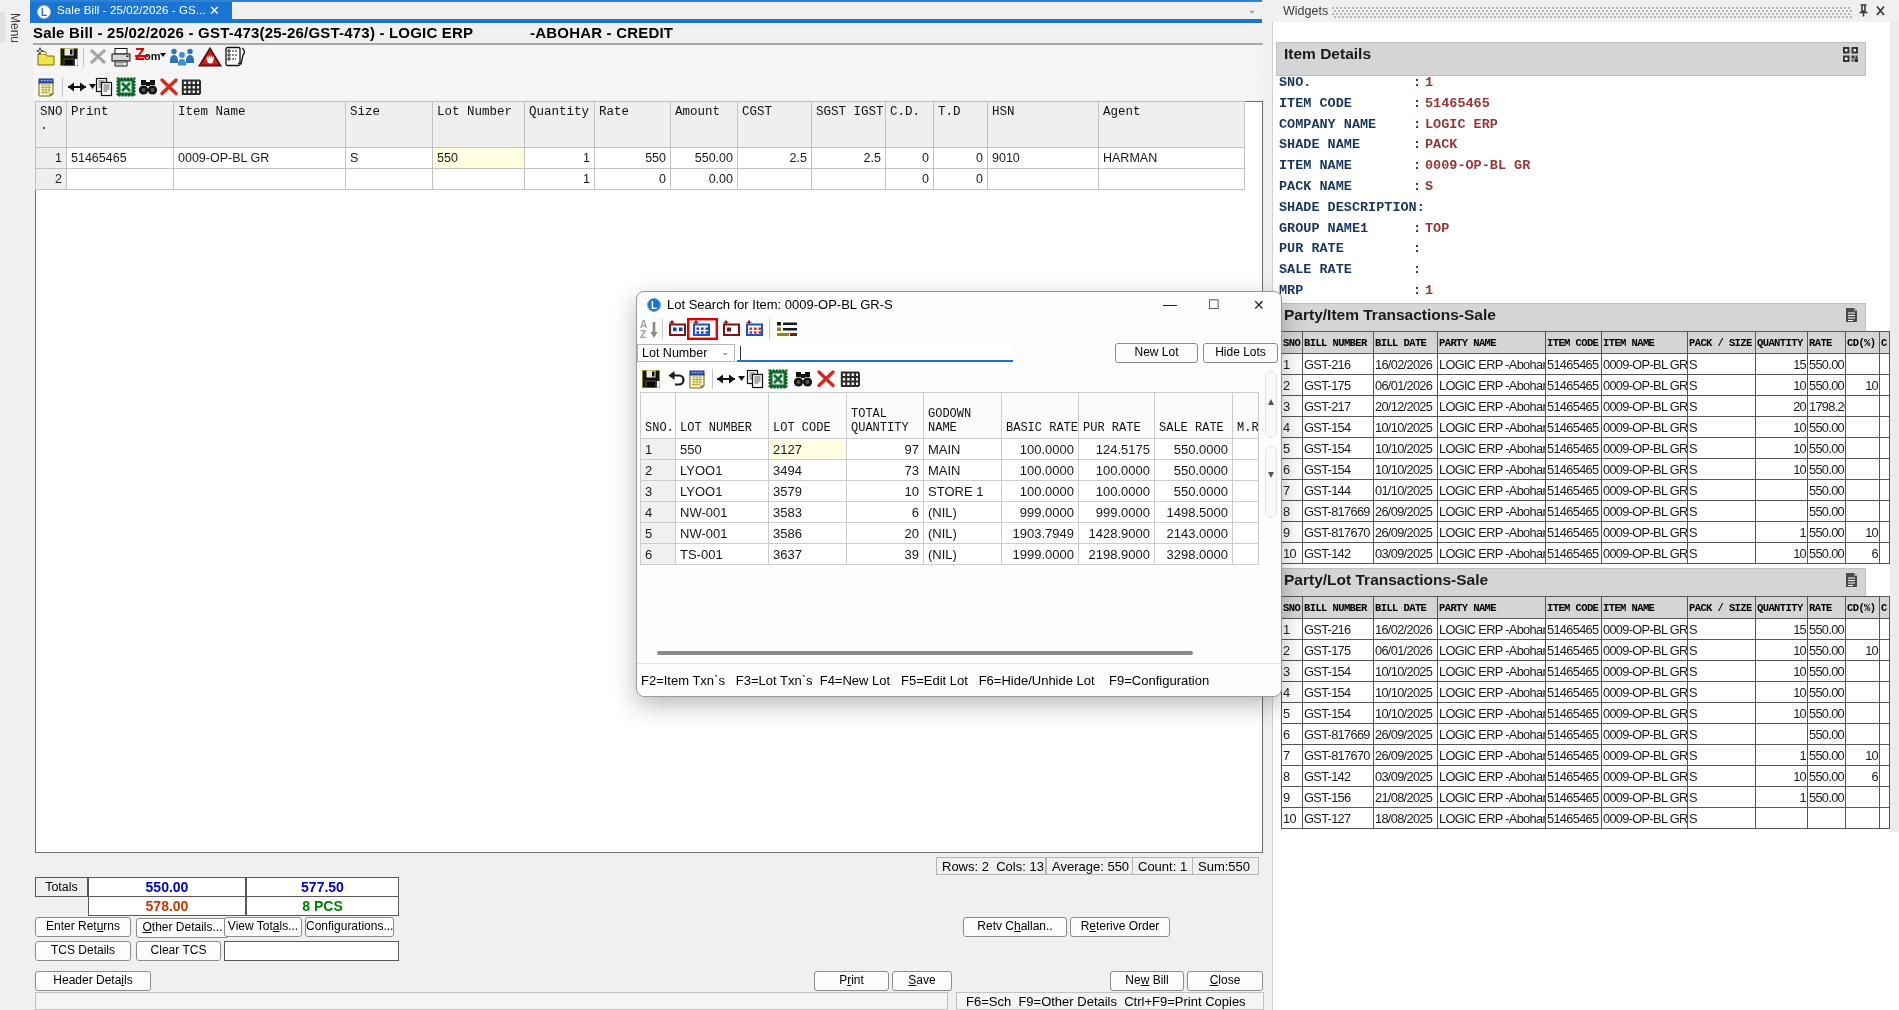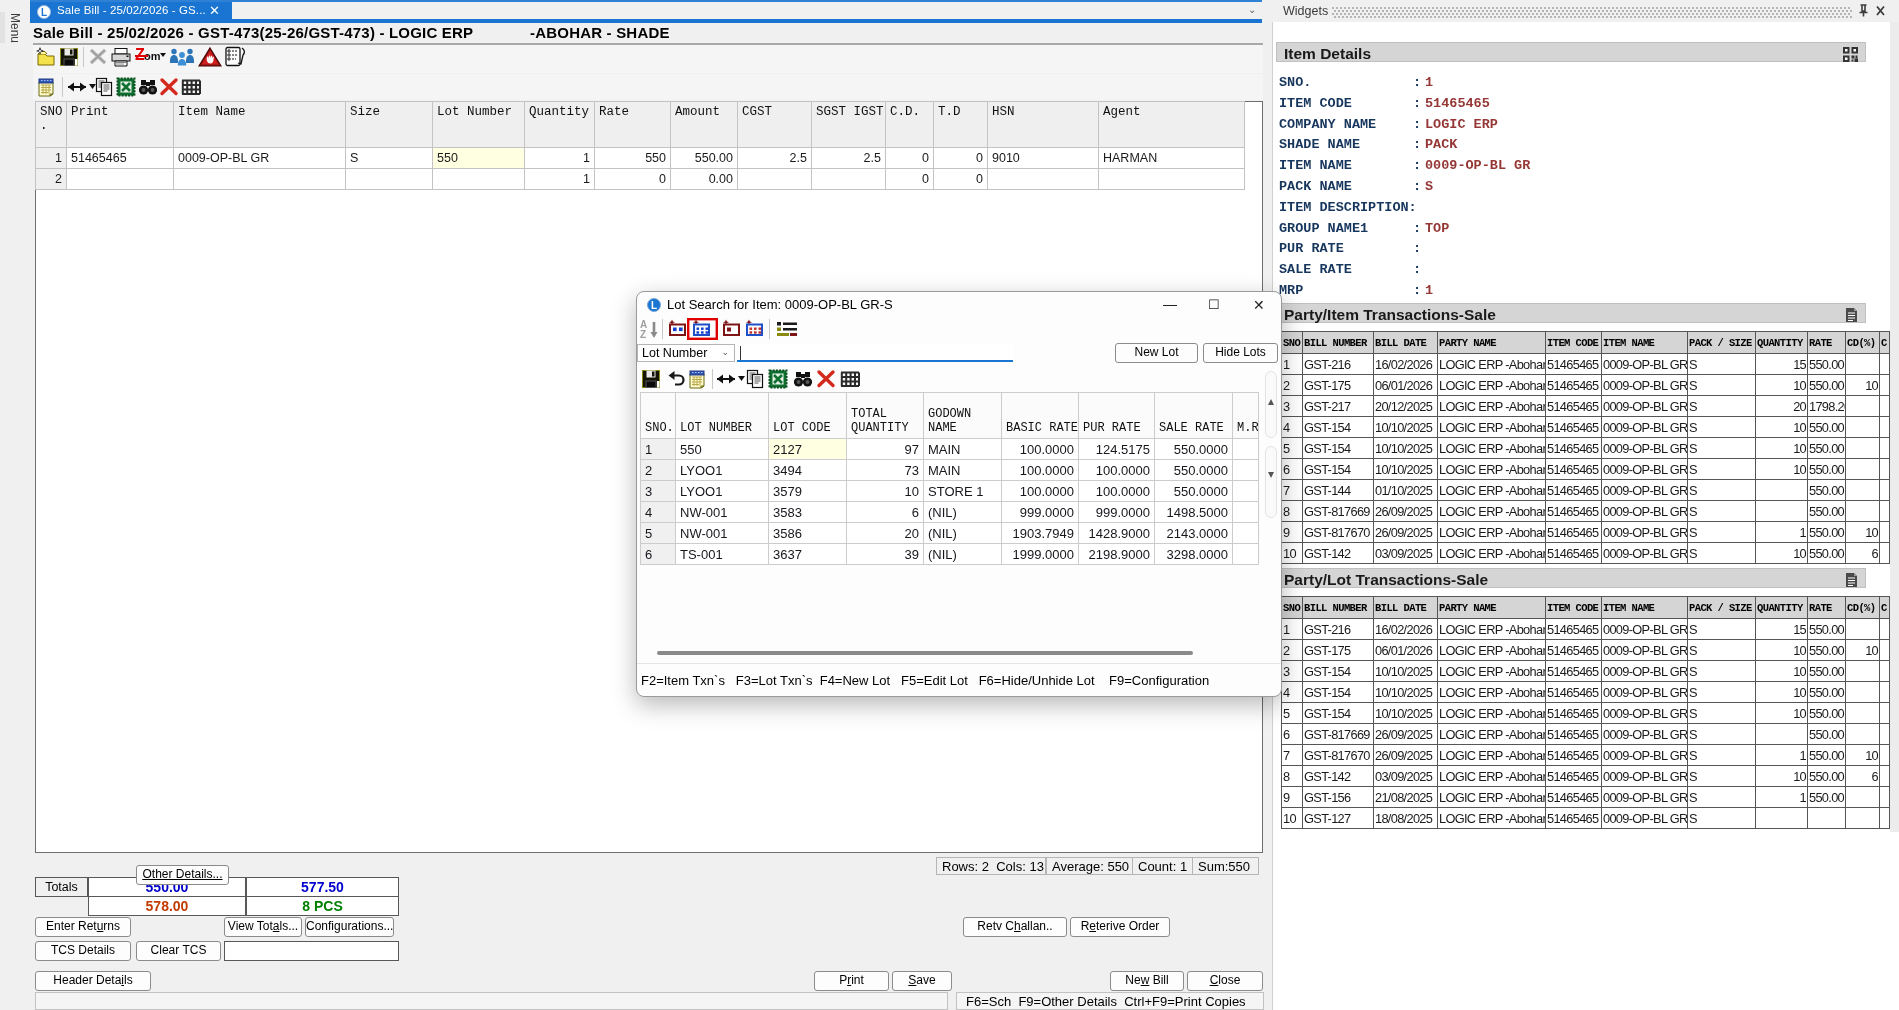--- a/index.html
+++ b/index.html
@@ -13,21 +13,21 @@
   #maingrid td, #maingrid th { border:1px solid #c3c3c3; font-size:12.5px; padding:0 4px; }
   #maingrid th { background:#efefef; font-family:"Liberation Mono", monospace; font-weight:normal; text-align:left; vertical-align:top; padding-top:3px; color:#111; }
   #maingrid td { background:#fff; color:#1a1a1a; height:21px; }
   #maingrid td.sno { background:#efefef; text-align:right; }
   .r { text-align:right; }
 
   
   .btn { position:absolute; background:#fdfdfd; border:1px solid #8b8b8b; border-radius:3px; font-size:12px; color:#000; text-align:center; line-height:17px; white-space:nowrap; }
 
   
-  .wbar { position:absolute; left:1276px; width:590px; height:20px; background:#d5d5d5; border:1px solid #c0c0c0; font-size:15.5px; font-weight:bold; color:#1a1a1a; padding-left:7px; line-height:21px; }
+  .wbar { position:absolute; left:1276px; width:590px; height:34px; background:#d5d5d5; border:1px solid #c0c0c0; font-size:15.5px; font-weight:bold; color:#1a1a1a; padding-left:7px; line-height:21px; }
 
   
   .idrow { position:absolute; left:1279px; font-family:"Liberation Mono", monospace; font-weight:bold; font-size:13.5px; color:#17365d; white-space:pre; }
   .idrow b { position:absolute; left:134px; color:#17365d; font-weight:bold; }
   .idrow s { position:absolute; left:146px; color:#953735; text-decoration:none; font-weight:bold; white-space:pre; }
 
   
   .ptable td, .ptable th { border:1px solid #555; font-size:14px; padding:0 3px; }
   .ptable th { background:#d5d5d5; font-family:"Liberation Mono", monospace; font-size:10.5px; text-align:left; color:#000; padding:0 1px; letter-spacing:-0.6px; }
   .ptable td { background:#fff; color:#1a1a1a; height:21px; font-size:12.8px; padding:0 1px; letter-spacing:-0.68px; }
@@ -45,21 +45,21 @@
 <div class="abs" style="left:0; top:12px; width:5px; height:31px; background:#e2e2e2;"></div>
 <div class="abs" style="left:8px; top:13px; width:16px; height:60px; color:#3c3c3c; font-size:12px; writing-mode:vertical-lr;">Menu</div>
 <div class="abs" style="left:30px; top:2px; width:202px; height:21px; background:#1975d1;"></div>
 <div class="abs" style="left:30px; top:19px; width:1232px; height:4px; background:#1975d1;"></div>
 <div class="abs" style="left:37px; top:5px; width:14px; height:14px; border-radius:50%; background:#fff; border:1px solid #9db9d8; color:#1975d1; font-size:10px; font-weight:bold; text-align:center; line-height:14px;">L</div>
 <div class="abs" style="left:57px; top:4px; color:#fff; font-size:11.5px; letter-spacing:0.1px;">Sale Bill - 25/02/2026 - GS...</div>
 <div class="abs" style="left:209px; top:3px; color:#fff; font-size:13px;">✕</div>
 <div class="abs" style="left:1248px; top:4px; color:#666; font-size:10px;">⌄</div>
 
 <div class="abs" style="left:33px; top:24px; font-size:15px; font-weight:bold; color:#000; letter-spacing:0.2px;">Sale Bill - 25/02/2026 - GST-473(25-26/GST-473) - LOGIC ERP</div>
-<div class="abs" style="left:530px; top:24px; font-size:15px; font-weight:bold; color:#000; letter-spacing:0.2px;">-ABOHAR - SHADE</div>
+<div class="abs" style="left:530px; top:24px; font-size:15px; font-weight:bold; color:#000; letter-spacing:0.2px;">-ABOHAR - CREDIT</div>
 <div class="abs" style="left:33px; top:43px; width:1230px; height:2px; background:#a8a8a8;"></div>
 
 <div class="abs" style="left:33px; top:45px; width:1230px; height:28px; background:#f5f5f5;"></div>
 <div class="abs" style="left:33px; top:74px; width:1230px; height:26px; background:#f5f5f5;"></div>
 <div id="tb1" class="abs" style="left:35px; top:46px; height:24px;">
     <div style="position:absolute;left:0px;top:0;"><svg width="22" height="22" viewBox="0 0 22 22">
         <path d="M3 8 h7 l2 2 h7 v9 H3 z" fill="#f3e24b" stroke="#7a6a00"></path>
         <path d="M3 8 l2.5-2.5 h4.5 l2 2.5" fill="#fcf6a0" stroke="#7a6a00"></path>
         <path d="M5 1 l1.2 2.8 L9 5 6.2 6 5 9 3.8 6 1 5 3.8 3.8z" fill="#111"></path>
         <path d="M5 3 l.7 1.6L7.4 5 5.7 5.6 5 7.4 4.3 5.6 2.6 5l1.7-.4z" fill="#fff"></path>
@@ -237,21 +237,21 @@
 <div class="abs" style="left:1132px; top:857px; width:61px; height:18px; background:#f0f0f0; border:1px solid #b5b5b5; font-size:13px; padding:1px 0 0 5px;">Count: 1</div>
 <div class="abs" style="left:1192px; top:857px; width:67px; height:18px; background:#f0f0f0; border:1px solid #b5b5b5; font-size:13px; padding:1px 0 0 5px;">Sum:550</div>
 
 <div class="abs" style="left:35px; top:877px; width:53px; height:20px; background:#f0f0f0; border:1px solid #585858; font-size:12.5px; text-align:center; line-height:18px;">Totals</div>
 <div class="abs" style="left:88px; top:877px; width:158px; height:20px; background:#fff; border:1px solid #585858; font-size:14px; font-weight:bold; color:#0000cd; text-align:center; line-height:19px;">550.00</div>
 <div class="abs" style="left:246px; top:877px; width:153px; height:20px; background:#fff; border:1px solid #585858; font-size:14px; font-weight:bold; color:#0000cd; text-align:center; line-height:19px;">577.50</div>
 <div class="abs" style="left:88px; top:896px; width:158px; height:20px; background:#fff; border:1px solid #585858; font-size:14px; font-weight:bold; color:#c23b00; text-align:center; line-height:19px;">578.00</div>
 <div class="abs" style="left:246px; top:896px; width:153px; height:20px; background:#fff; border:1px solid #585858; font-size:14px; font-weight:bold; color:#008000; text-align:center; line-height:19px;">8 PCS</div>
 
 <div class="btn" style="left:35px; top:917px; width:96px; height:20px;">Enter Ret<u>u</u>rns</div>
-<div class="btn" style="left:136px; top:865px; width:93px; height:20px;text-decoration:underline;"><u>O</u>ther Details...</div>
+<div class="btn" style="left:136px; top:918px; width:93px; height:20px;"><u>O</u>ther Details...</div>
 <div class="btn" style="left:224px; top:917px; width:78px; height:20px;">View Tot<u>a</u>ls...</div>
 <div class="btn" style="left:305px; top:917px; width:89px; height:20px;">Confi<u>g</u>urations...</div>
 <div class="btn" style="left:35px; top:941px; width:96px; height:20px;">TCS Details</div>
 <div class="btn" style="left:136px; top:941px; width:85px; height:20px;">Clear TCS</div>
 <div class="abs" style="left:224px; top:941px; width:175px; height:20px; background:#fff; border:1px solid #585858;"></div>
 <div class="btn" style="left:35px; top:971px; width:116px; height:20px;">Header Deta<u>i</u>ls</div>
 <div class="btn" style="left:963px; top:917px; width:104px; height:20px;">Retv C<u>h</u>allan..</div>
 <div class="btn" style="left:1070px; top:917px; width:100px; height:20px;">R<u>e</u>terive Order</div>
 <div class="btn" style="left:814px; top:971px; width:75px; height:20px;">P<u>r</u>int</div>
 <div class="btn" style="left:892px; top:971px; width:60px; height:20px;"><u>S</u>ave</div>
@@ -804,21 +804,21 @@
       <rect x="12.5" y="8.5" width="2" height="3" fill="#333"></rect>
       <rect x="8.5" y="12.5" width="2" height="2" fill="#333"></rect>
       <rect x="11.5" y="11.5" width="3.5" height="3.5" fill="#333"></rect>
     </svg></div>
 <div class="idrow" style="top:75px;">SNO.<b>:</b><s>1</s></div>
 <div class="idrow" style="top:96px;">ITEM CODE<b>:</b><s>51465465</s></div>
 <div class="idrow" style="top:117px;">COMPANY NAME<b>:</b><s>LOGIC ERP</s></div>
 <div class="idrow" style="top:137px;">SHADE NAME<b>:</b><s>PACK</s></div>
 <div class="idrow" style="top:158px;">ITEM NAME<b>:</b><s>0009-OP-BL GR</s></div>
 <div class="idrow" style="top:179px;">PACK NAME<b>:</b><s>S</s></div>
-<div class="idrow" style="top:200px;">ITEM DESCRIPTION:</div>
+<div class="idrow" style="top:200px;">SHADE DESCRIPTION:</div>
 <div class="idrow" style="top:221px;">GROUP NAME1<b>:</b><s>TOP</s></div>
 <div class="idrow" style="top:241px;">PUR RATE<b>:</b></div>
 <div class="idrow" style="top:262px;">SALE RATE<b>:</b></div>
 <div class="idrow" style="top:283px;">MRP<b>:</b><s>1</s></div>
 
 <div class="wbar" style="top:303px;">Party/Item Transactions-Sale</div>
 <div id="doc1" class="abs" style="left:1844px; top:307px;"><svg width="15" height="16" viewBox="0 0 15 16">
       <path d="M2 1 h8 l3 3 v11 h-11 z" fill="#4a4a4a"></path>
       <path d="M10 1 l3 3 h-3 z" fill="#9a9a9a"></path>
       <path d="M4 6 h7 M4 8.5 h7 M4 11 h7 M4 13.5 h5" stroke="#fff" stroke-width="1.2"></path>

